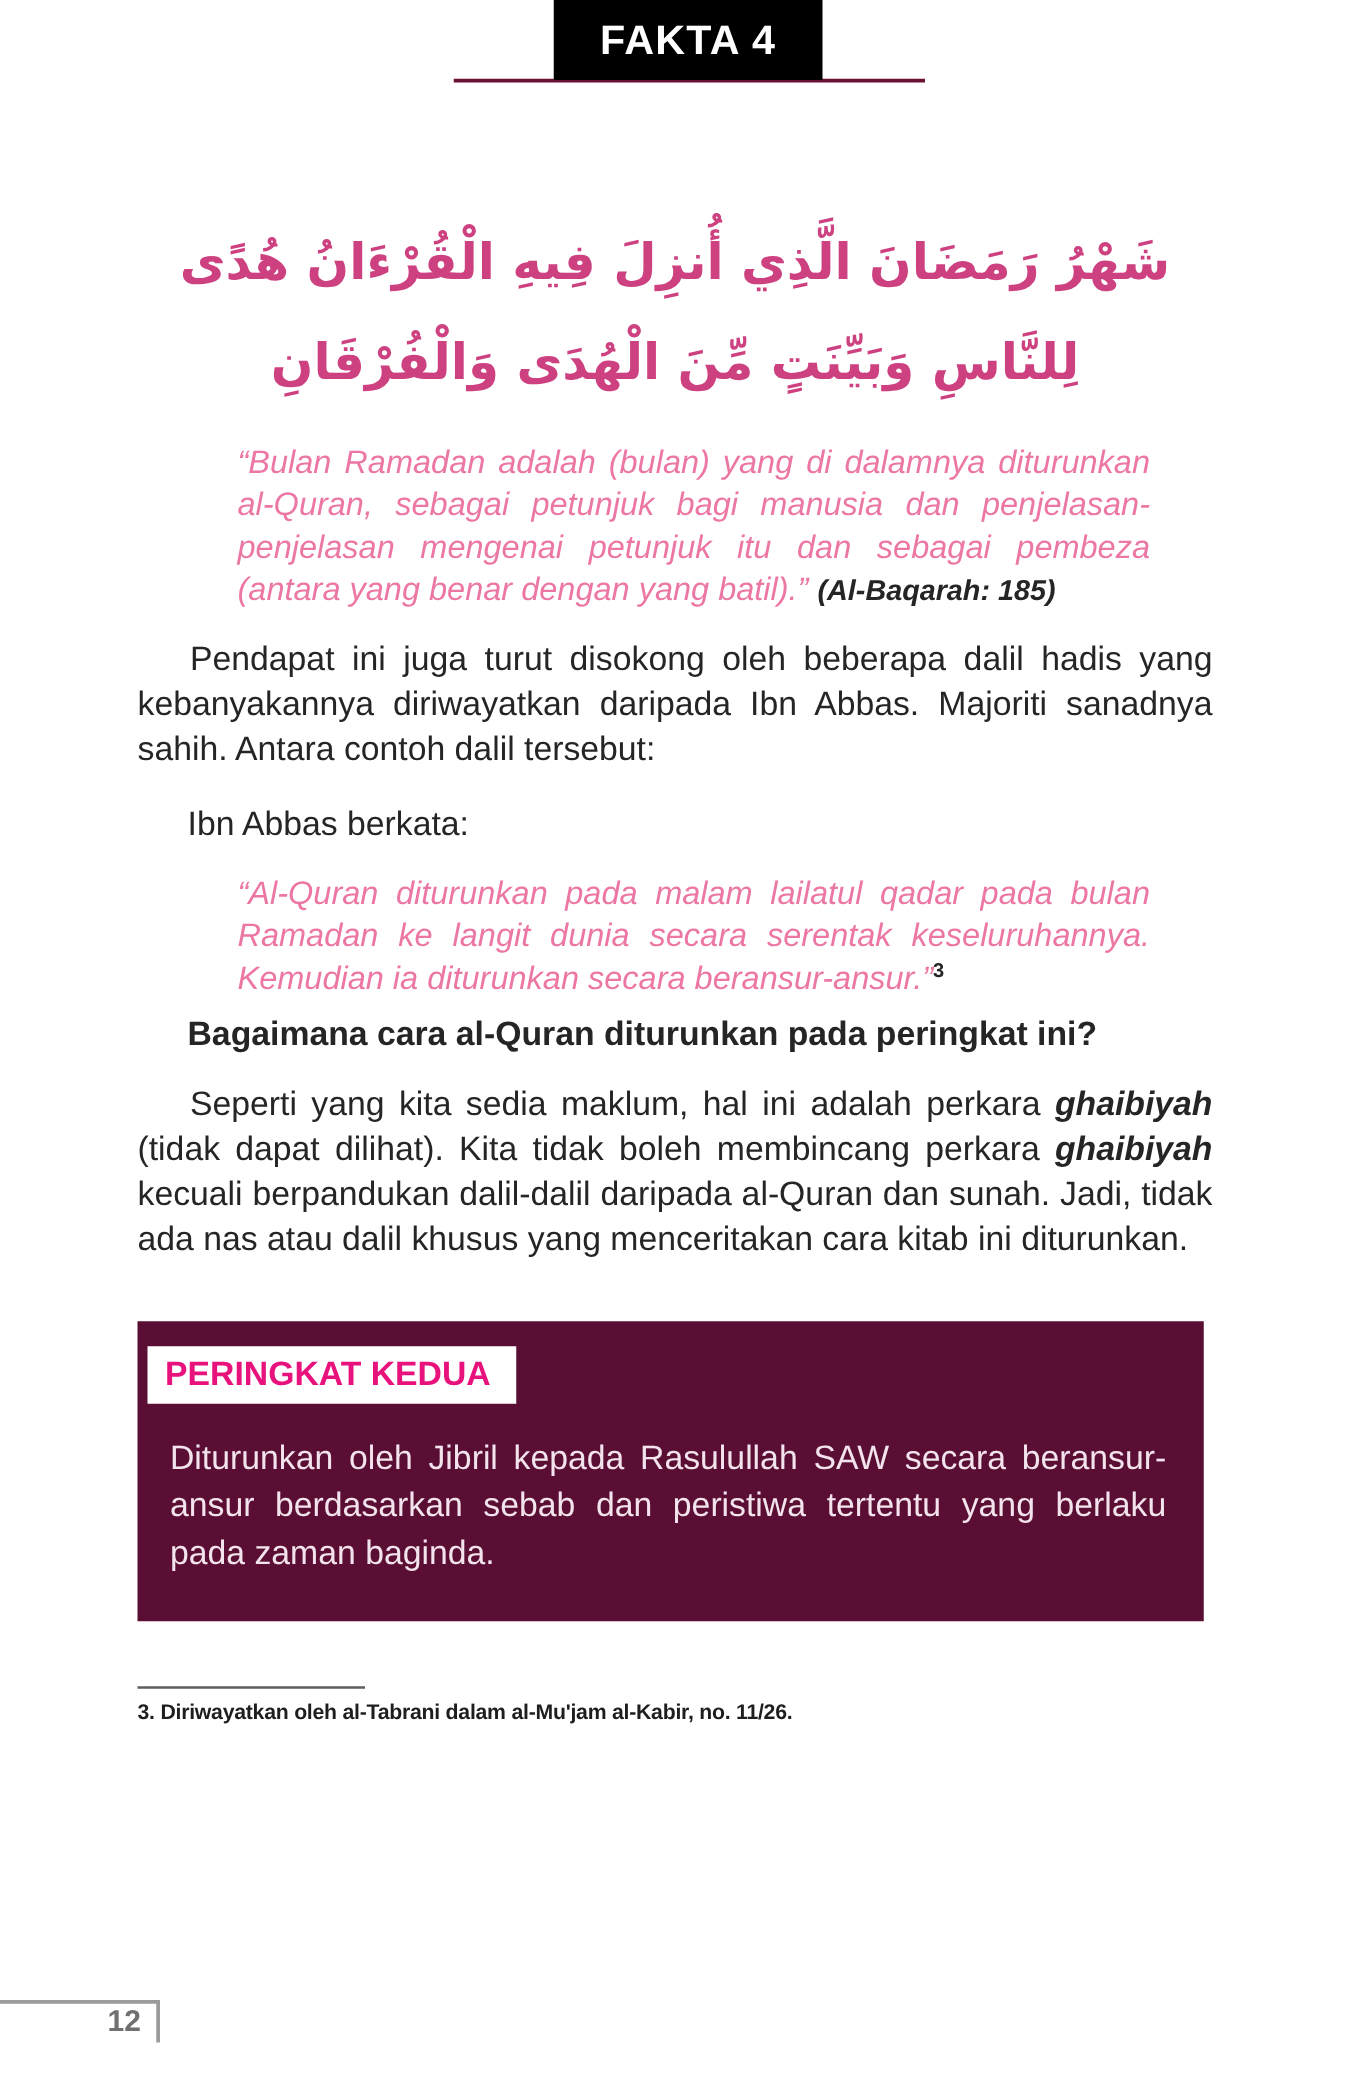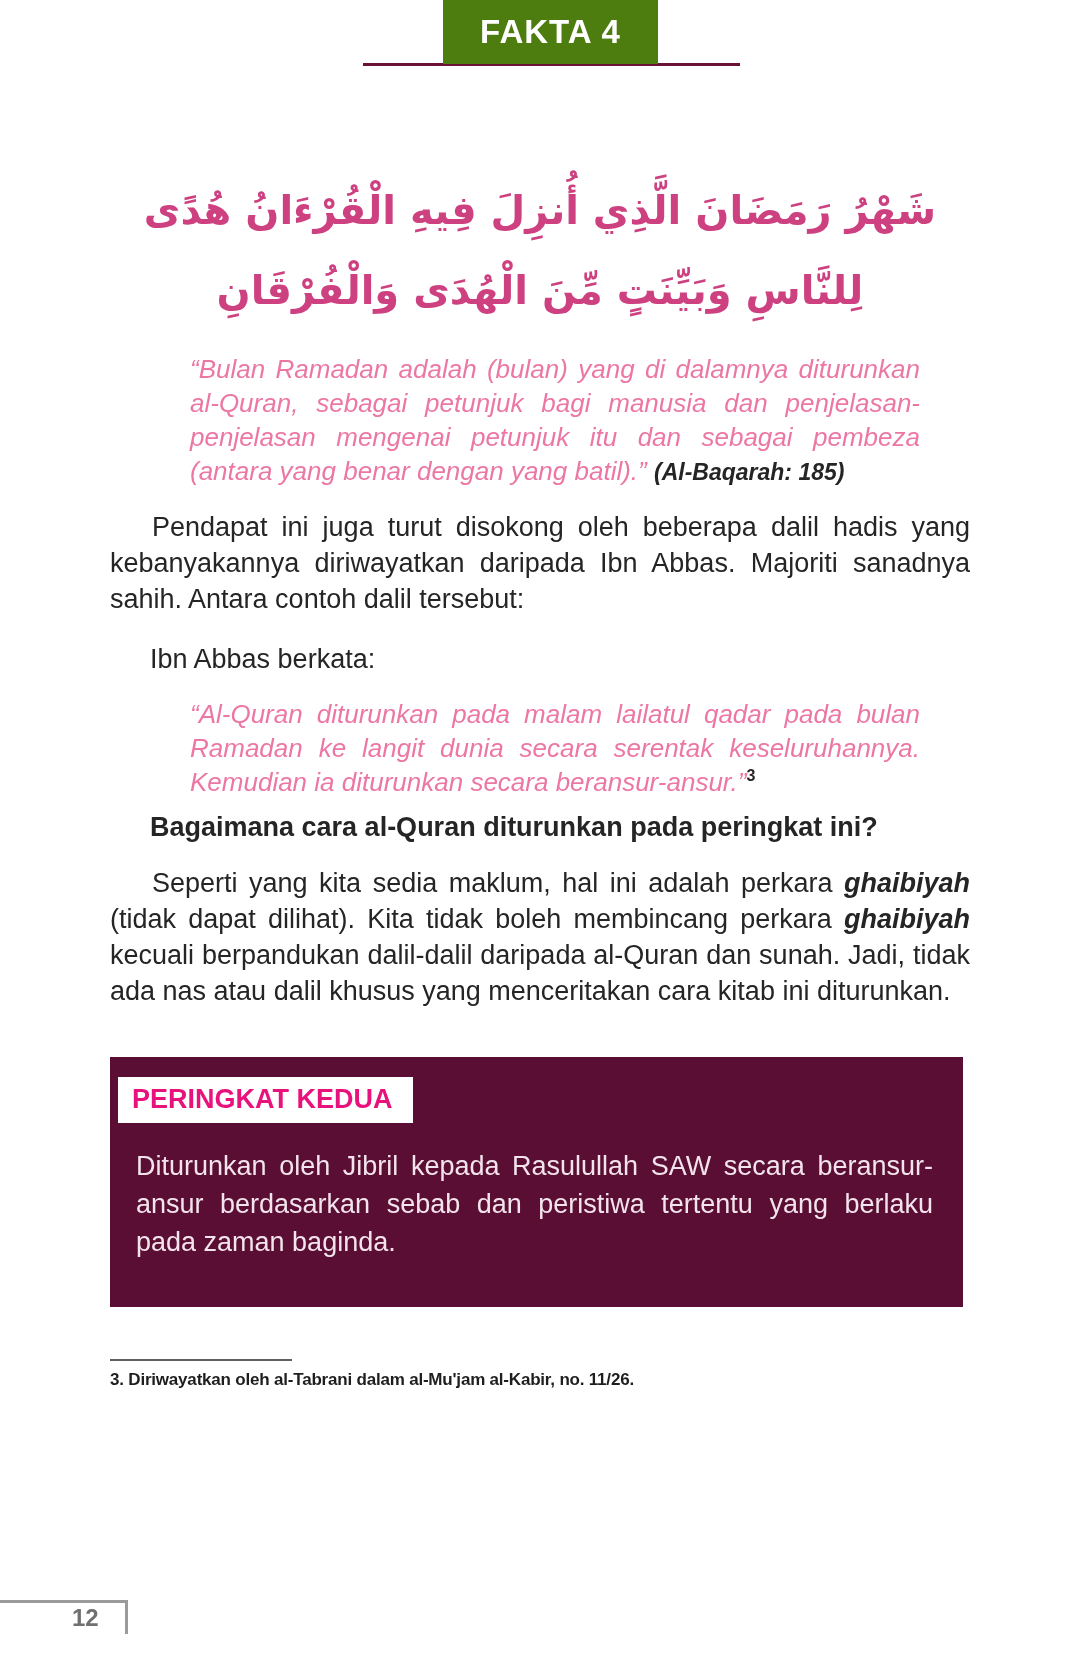--- a/index.html
+++ b/index.html
@@ -11,21 +11,21 @@
     color:#252525;
     overflow:hidden;
   }
   
   .banner-rule{
     position:absolute;top:63px;left:363px;width:377px;height:3px;
     background:#6b1135;
   }
   .banner{
     position:absolute;top:0;left:443px;width:215px;height:64px;
-    background:#4d7c0f;
+    background:#000000;
     display:flex;align-items:center;justify-content:center;
     z-index:2;
   }
   .banner-label{
     color:#ffffff;font-size:33px;font-weight:bold;letter-spacing:1px;
   }
   
   .arabic{
     margin:170px 90px 0 90px;
     text-align:center;
@@ -66,21 +66,21 @@
   }
   .question{
     margin:10px 110px 0 150px;
     font-size:27px;line-height:36px;font-weight:bold;
   }
   
   .callout{
     margin:48px 117px 0 110px;
     background:#5a0e33;
     position:relative;
-    padding:20px 0 46px 0;
+    padding:20px 0 36px 0;
   }
   .callout-label{
     display:inline-block;
     background:#ffffff;
     color:#e8127d;
     font-weight:bold;
     font-size:27px;
     padding:7px 20px 8px 14px;
     margin-left:8px;
   }
@@ -101,21 +101,21 @@
     font-size:17px;font-weight:bold;color:#1e1e1e;letter-spacing:-0.2px;
   }
   
   .footer-hline{
     position:absolute;left:0;top:1600px;width:128px;height:3px;background:#9b9b9b;
   }
   .footer-vline{
     position:absolute;left:125px;top:1600px;width:3px;height:34px;background:#9b9b9b;
   }
   .page-number{
-    position:absolute;left:72px;top:1604px;
+    position:absolute;left:86px;top:1604px;
     font-size:24px;font-weight:bold;color:#707070;
   }
 </style>
 </head>
 <body>
 
 <div class="page">
 
   <div class="banner-rule"></div>
   <div class="banner">

